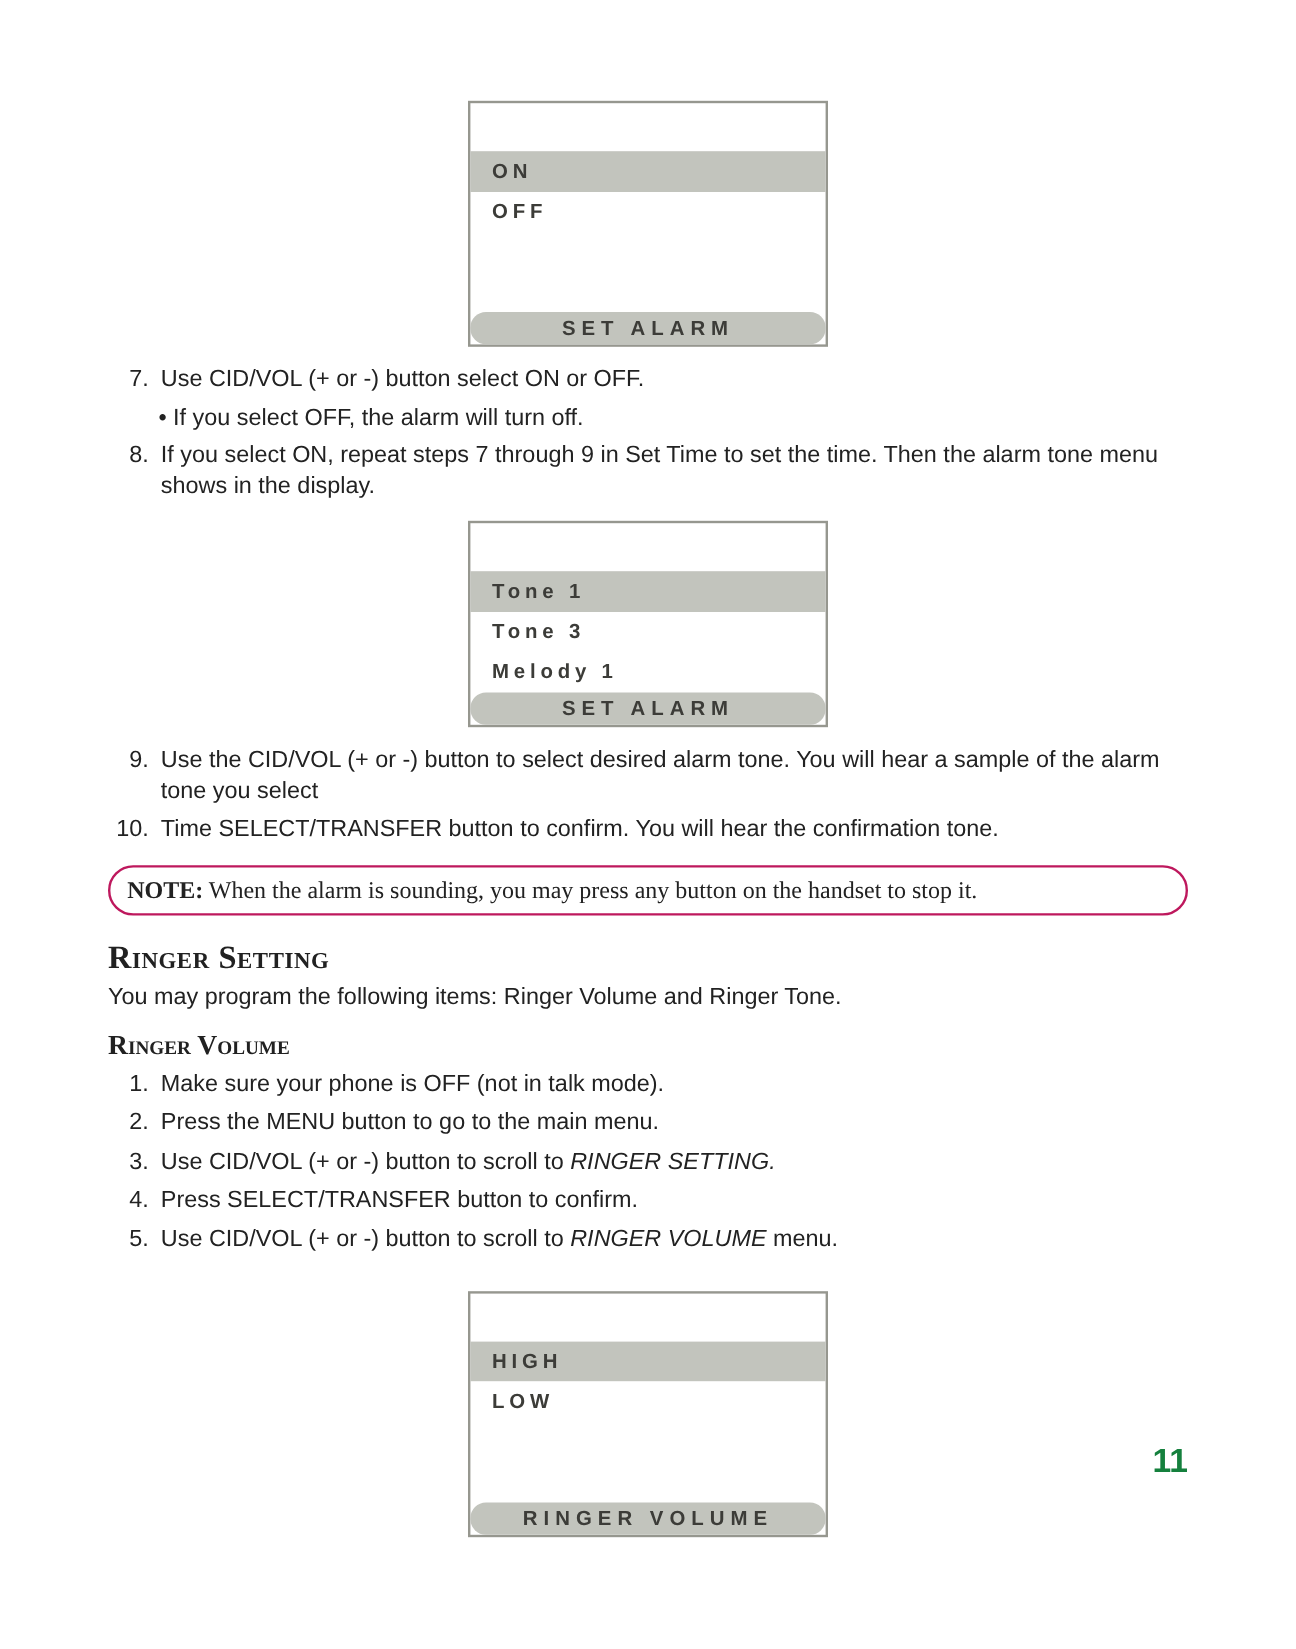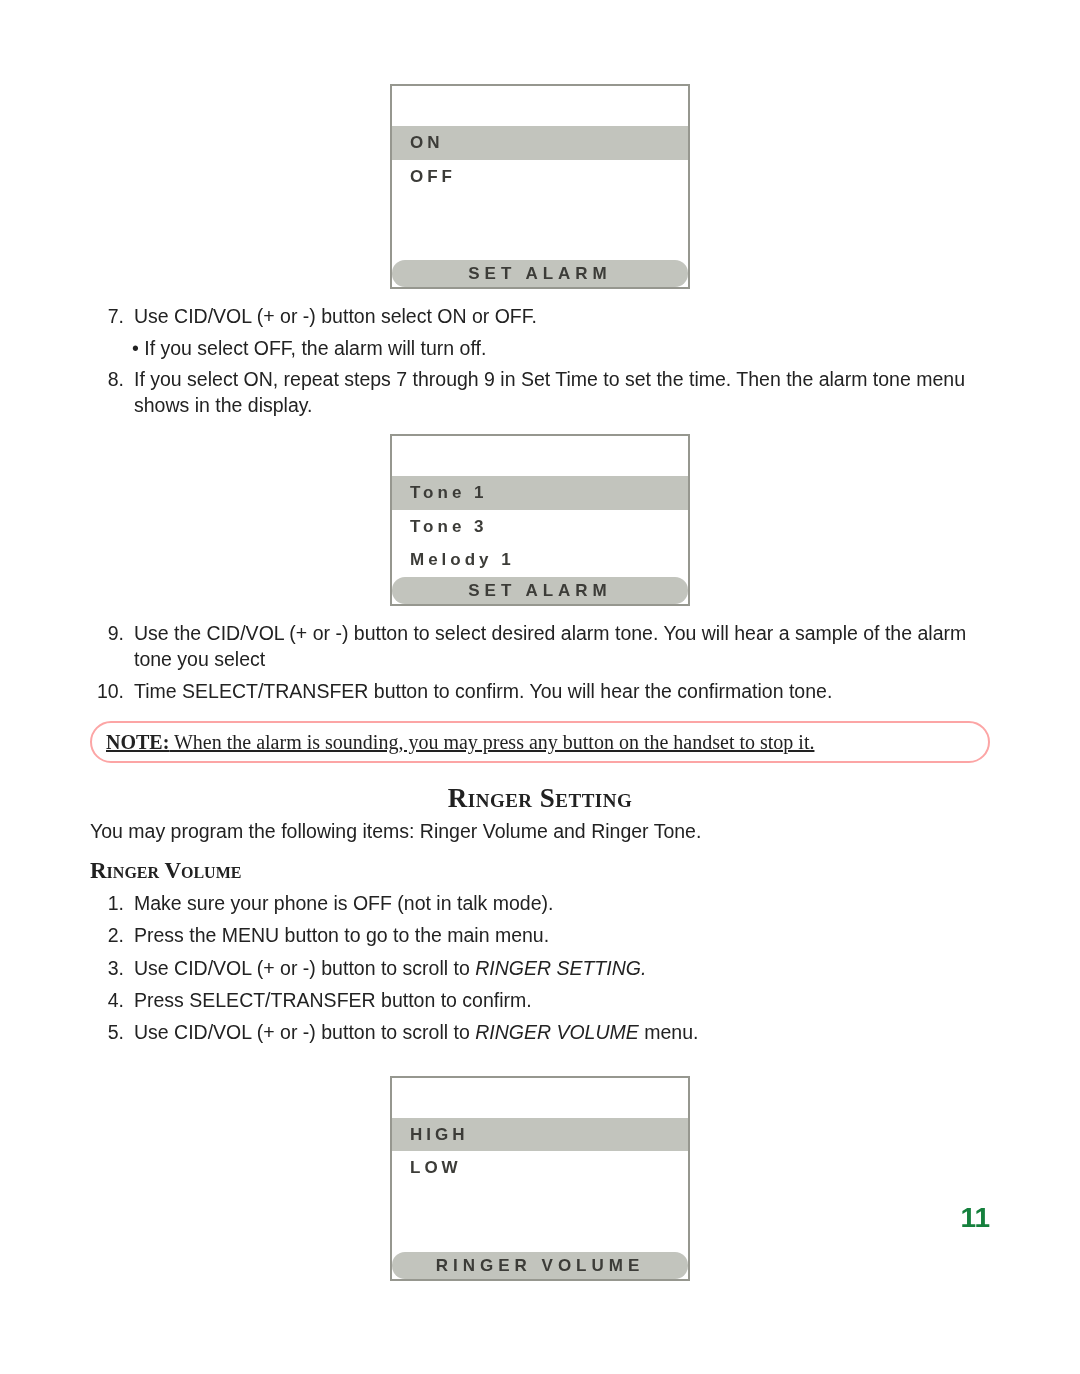--- a/index.html
+++ b/index.html
@@ -83,40 +83,38 @@
   }
   .sub-bullet::before {
     content: "• ";
   }
 
   .em { font-style: italic; }
 
   
   .note {
     margin: 10px 0 20px 0;
-    border: 2px solid #fca5a5;
+    border: 2px solid #be185d;
     border-radius: 22px;
     padding: 6px 14px;
     font-family: Georgia, "Times New Roman", serif;
     font-size: 20px;
     line-height: 1.3;
-    text-decoration: underline;
   }
   .note b { font-family: Georgia, serif; }
 
   
   .h2 {
     font-family: Georgia, "Times New Roman", serif;
     font-weight: 600;
     font-size: 27px;
     letter-spacing: 0.5px;
     font-variant: small-caps;
     color: #212121;
     margin: 18px 0 4px 0;
-    text-align: center;
   }
   .h3 {
     font-family: Georgia, "Times New Roman", serif;
     font-weight: 600;
     font-size: 23px;
     font-variant: small-caps;
     color: #212121;
     margin: 14px 0 2px 0;
   }
   .para {

